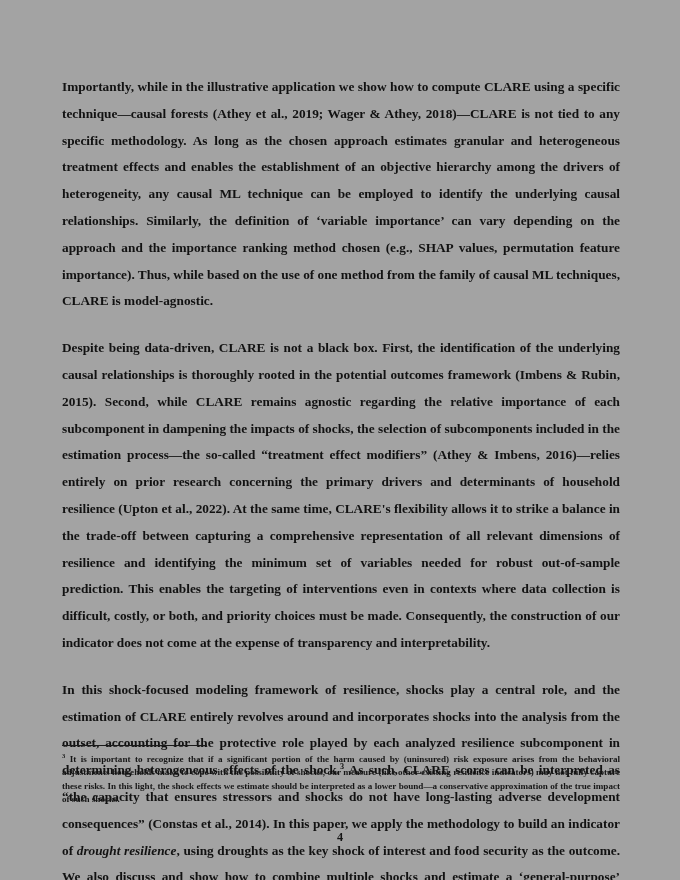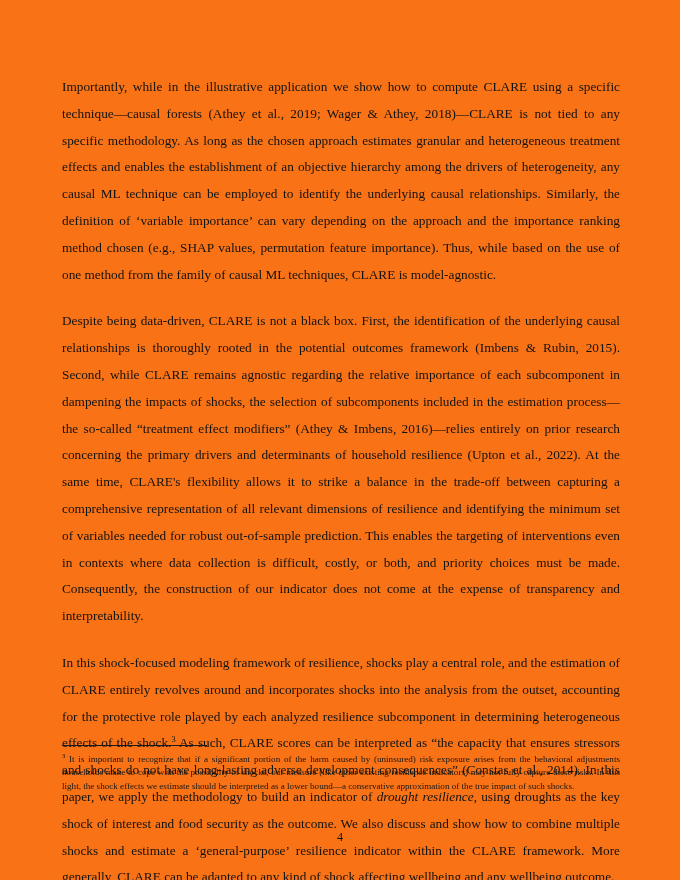--- a/index.html
+++ b/index.html
@@ -12,22 +12,23 @@
     width: 680px;
     height: 880px;
     overflow: hidden;
     font-family: "Liberation Serif", "DejaVu Serif", serif;
     color: #0f0f0f;
   }
   .page {
     position: relative;
     width: 680px;
     height: 880px;
-    background: #f97316;
+    background: #a3a3a3;
     box-sizing: border-box;
+    font-weight: bold;
   }
   .text-column {
     position: absolute;
     left: 62px;
     top: 74px;
     width: 558px;
   }
   p.body-par {
     margin: 0 0 20px 0;
     font-size: 13.3px;

